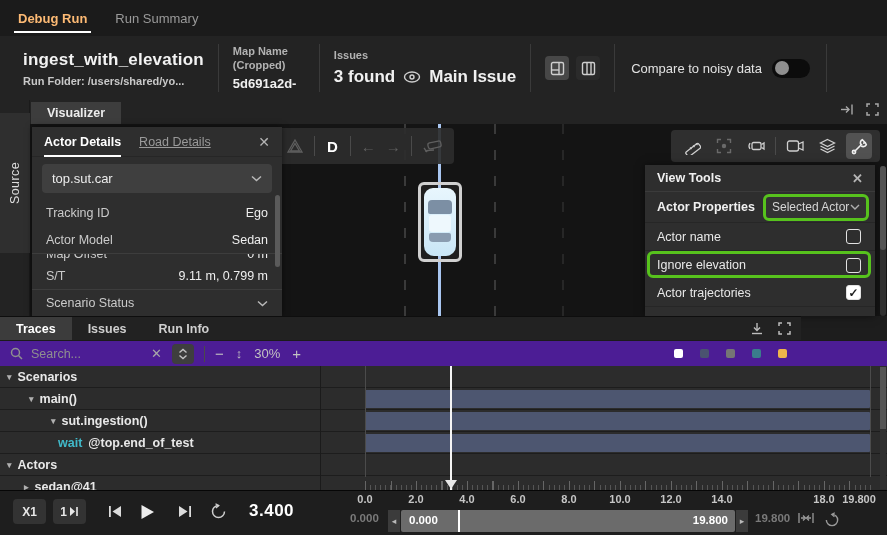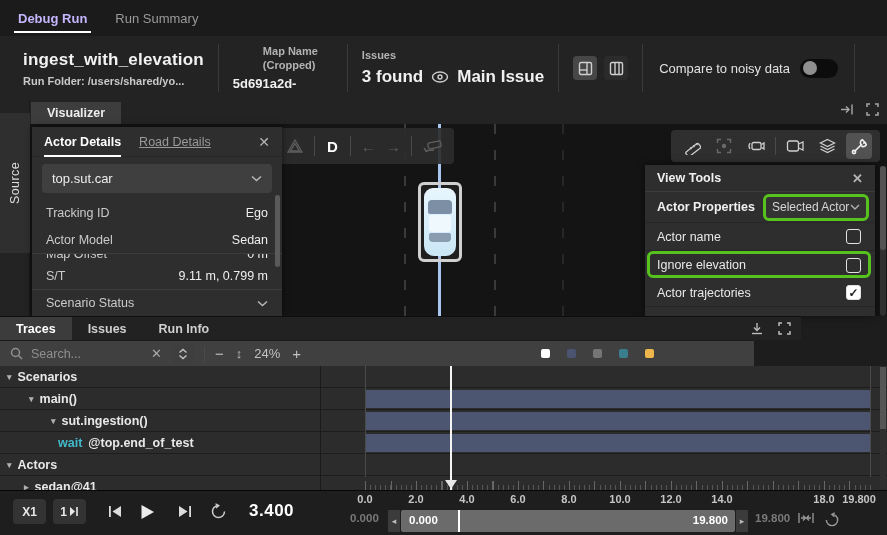--- a/index.html
+++ b/index.html
@@ -6,21 +6,21 @@
   html,body { background:#000; }
   .app {
     position:relative; width:887px; height:535px; overflow:hidden;
     background:#1d1d1d; color:#e6e6e6;
     font-family:"Liberation Sans", sans-serif; font-size:13px;
   }
   .abs { position:absolute; }
 
   
   .tabbar { left:0; top:0; width:887px; height:36px; background:#1b1b1b; display:flex; align-items:center; padding-left:16px; gap:26px; }
-  .tabbar .tab1 { font-weight:700; color:#c4b5fd; position:relative; padding:9px 2px;text-align:center; }
+  .tabbar .tab1 { font-weight:700; color:#fdba74; position:relative; padding:9px 2px;text-align:center; }
   .tabbar .tab1 .ul { position:absolute; left:-2px; right:-2px; bottom:2px; height:2px; background:#fff; }
   .tabbar .tab2 { color:#9a9a9a; font-weight:400; }
 
   
   .header { left:0; top:36px; width:887px; height:64px; background:#232323; display:flex; align-items:stretch; }
   .hsec { display:flex; flex-direction:column; justify-content:center; padding:0 14px; }
   .hdiv { width:1px; background:#3a3a3a; margin:8px 0; }
   .htitle { font-size:17px; font-weight:700; color:#f2f2f2; letter-spacing:.2px; }
   .hsub { font-size:11px; font-weight:700; color:#c9c9c9; margin-top:5px; }
   .hlabel { font-size:11px; font-weight:700; color:#b3b3b3; line-height:1.25; }
@@ -100,21 +100,21 @@
   .green-box { position:absolute; left:2px; width:224px; height:27px; border:3px solid var(--c-accent_green,#57c21d); border-radius:6px; pointer-events:none; }
   .right-scroll { left:880px; top:166px; width:6px; height:150px; background:#303030; border-radius:3px; }
   .right-scroll .thumb { position:absolute; left:0; top:0; width:6px; height:84px; background:#535353; border-radius:3px; }
 
   
   .b-tabs { left:0; top:316px; width:801px; height:24px; background:#222; border-top:1px solid #0e0e0e; display:flex; align-items:stretch; }
   .b-tab { padding:0 16px; display:flex; align-items:center; font-size:12.5px; color:#cfcfcf; font-weight:700; }
   .b-tab.active { background:#3c3c3c; color:#fff; }
   .b-icons { margin-left:auto; display:flex; align-items:center; gap:14px; padding-right:10px; color:#bdbdbd; }
 
-  .b-toolbar { left:0; top:340px; width:754px; height:26px; background:#404040; border-top:1px solid #1b1b1b; display:flex; align-items:center; }
+  .b-toolbar { left:0; top:340px; width:887px; height:26px; background:#4c1d95; border-top:1px solid #1b1b1b; display:flex; align-items:center; }
   .search { display:flex; align-items:center; gap:8px; width:170px; padding:0 8px 0 10px; color:#8f8f8f; }
   .search .ph { flex:1; font-size:12.5px; color:#8f8f8f; }
   .search .x { color:#a8a8a8; font-size:13px; }
   .sq-btn { width:22px; height:20px; background:#3e3e3e; border-radius:4px; display:flex; align-items:center; justify-content:center; color:#c2c2c2; margin-left:2px; }
   .tb-sep { width:1px; height:16px; background:#4a4a4a; margin:0 10px; }
   .zoomctl { display:flex; align-items:center; gap:12px; color:#c2c2c2; font-size:13px; }
   .legend { margin-left:auto; display:flex; gap:17px; padding-right:100px; }
   .legend i { width:9px; height:9px; border-radius:2px; display:block; }
 
   
@@ -162,21 +162,21 @@
     <div class="tab2">Run Summary</div>
   </div>
 
   <div class="abs header">
     <div class="hsec" style="padding-left:23px; min-width:190px;">
       <div class="htitle">ingest_with_elevation</div>
       <div class="hsub">Run Folder: /users/shared/yo...</div>
     </div>
     <div class="hdiv"></div>
     <div class="hsec" style="min-width:100px;">
-      <div class="hlabel" style="width:70px;margin-left:30px;">Map Name (Cropped)</div>
+      <div class="hlabel" style="width:70px;">Map Name (Cropped)</div>
       <div class="hvalue">5d691a2d-</div>
     </div>
     <div class="hdiv"></div>
     <div class="hsec" style="min-width:160px;">
       <div class="hlabel">Issues</div>
       <div class="issues-line">
         <span class="b">3 found</span>
         <span class="eye">
           <svg width="18" height="12" viewBox="0 0 18 12" fill="none" stroke="currentColor" stroke-width="1.4">
               <ellipse cx="9" cy="6" rx="7.5" ry="5"></ellipse>
@@ -441,21 +441,21 @@
     <div class="sq-btn">
       <svg width="10" height="12" viewBox="0 0 10 12" fill="none" stroke="currentColor" stroke-width="1.4">
           <path d="M1.5 4.5 L5 1.5 L8.5 4.5"></path>
           <path d="M1.5 7.5 L5 10.5 L8.5 7.5"></path>
         </svg>
     </div>
     <div class="tb-sep"></div>
     <div class="zoomctl">
       <span style="font-size:15px;">−</span>
       <span>↕</span>
-      <span>24%</span>
+      <span>30%</span>
       <span style="font-size:15px;">+</span>
     </div>
     <div class="legend">
       <i style="background-color: rgb(255, 255, 255);"></i>
       <i style="background-color: rgb(74, 83, 112);"></i>
       <i style="background-color: rgb(117, 117, 117);"></i>
       <i style="background-color: rgb(58, 125, 140);"></i>
       <i style="background-color: rgb(238, 181, 74);"></i>
     </div>
   </div>

